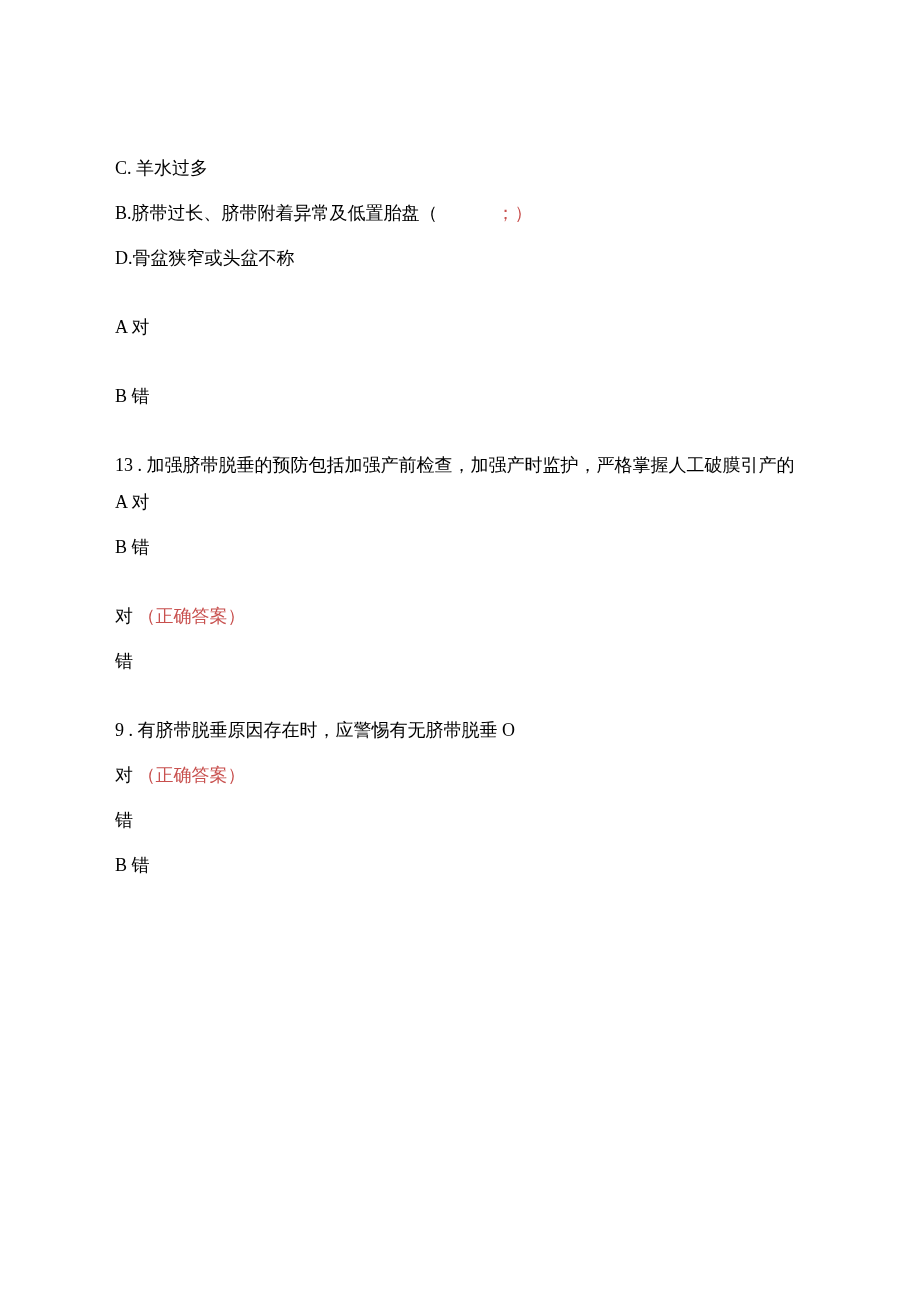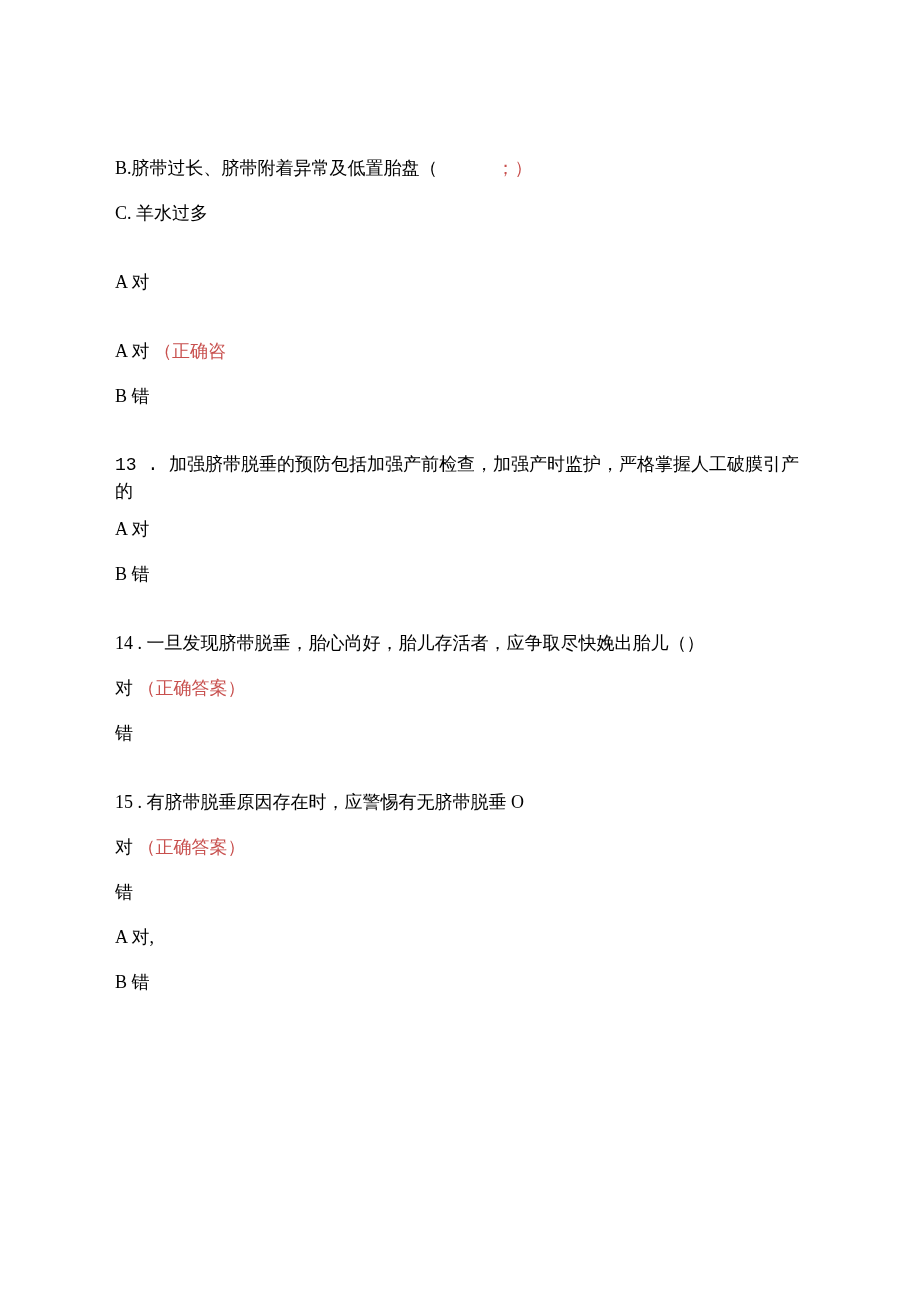--- a/index.html
+++ b/index.html
@@ -25,59 +25,54 @@
   .red {
     color: #c8504e;
   }
 </style>
 </head>
 <body>
 
 <div class="page">
 
   <div class="block">
+    <div class="line">C. 羊水过多</div>
     <div class="line">
       <span>B.脐带过长、脐带附着异常及低置胎盘（</span>
       <span style="display:inline-block;width:50px;"></span>
       <span class="red">；）</span>
     </div>
-    <div class="line">C. 羊水过多</div>
+    <div class="line">D.骨盆狭窄或头盆不称</div>
   </div>
 
   <div class="block">
     <div class="line">A 对</div>
   </div>
 
   <div class="block">
-    <div class="line">
-      <span>A 对</span>
-      <span class="red">（正确咨</span>
-    </div>
     <div class="line">B 错</div>
   </div>
 
   <div class="block">
-    <div class="line" style="margin-bottom:10px;font-family:Liberation Mono, monospace;">13 . 加强脐带脱垂的预防包括加强产前检查，加强产时监护，严格掌握人工破膜引产的</div>
+    <div class="line" style="margin-bottom:10px;">13 . 加强脐带脱垂的预防包括加强产前检查，加强产时监护，严格掌握人工破膜引产的</div>
     <div class="line">A 对</div>
     <div class="line">B 错</div>
   </div>
 
   <div class="block">
-    <div class="line">14 . 一旦发现脐带脱垂，胎心尚好，胎儿存活者，应争取尽快娩出胎儿（）</div>
     <div class="line">
       <span>对</span>
       <span class="red">（正确答案）</span>
     </div>
     <div class="line">错</div>
   </div>
 
   <div class="block">
-    <div class="line">15 . 有脐带脱垂原因存在时，应警惕有无脐带脱垂 O</div>
+    <div class="line">9 . 有脐带脱垂原因存在时，应警惕有无脐带脱垂 O</div>
     <div class="line">
       <span>对</span>
       <span class="red">（正确答案）</span>
     </div>
     <div class="line">错</div>
-    <div class="line">A 对,</div>
     <div class="line">B 错</div>
   </div>
 
 </div>
 
 </body></html>

